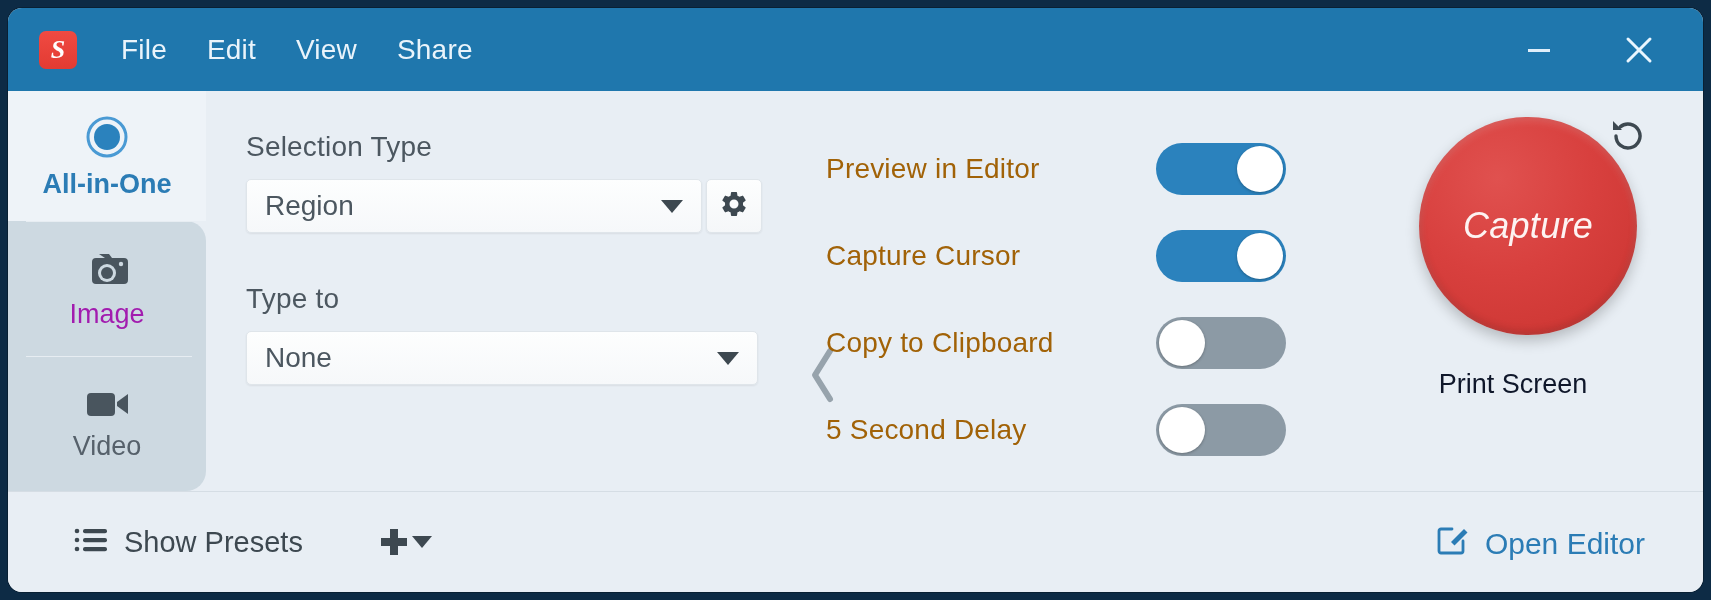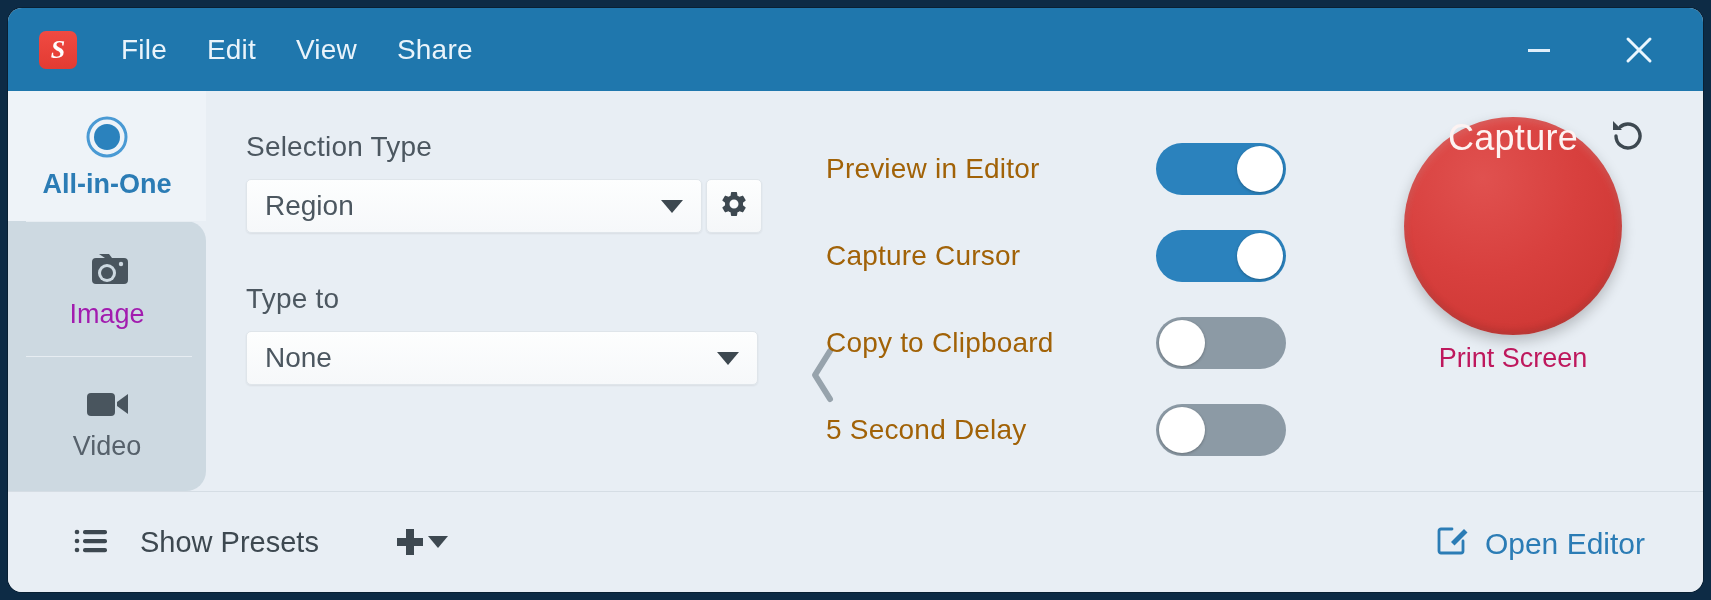--- a/index.html
+++ b/index.html
@@ -220,60 +220,60 @@
   .switch.on .knob { right: 3px; }
   .switch.off .knob { left: 3px; }
 
   
   .capture-col {
     flex: 1;
     position: relative;
   }
   .capture-btn {
     position: absolute;
-    left: 38px; top: 26px;
+    left: 53px; top: 26px;
     width: 218px; height: 218px;
     border-radius: 50%;
     background: radial-gradient(circle at 36% 28%, #e0514f 0%, #d8403e 45%, #c9332f 100%);
     box-shadow: 0 6px 14px rgba(0,0,0,0.22), inset 0 -3px 8px rgba(0,0,0,0.16), inset 0 3px 8px rgba(255,255,255,0.18);
-    display: flex; justify-content: center;
+    display: flex; align-items: center; justify-content: center; font-style: italic;
   }
   .capture-btn .ctxt {
     color: #fdf3f2;
     font-size: 36px;
     letter-spacing: .3px;
   }
   .print-screen {
     position: absolute;
-    left: 0; top: 252px;
+    left: 0; top: 278px;
     width: 294px;
     text-align: center;
     font-size: 27px;
-    color: #be185d;
+    color: #0f172a;
   }
   .reset-btn {
     position: absolute;
     right: 50px; top: 22px;
     width: 50px; height: 50px;
     display: flex; align-items: center; justify-content: center;
   }
 
   
   .footer {
     position: relative;
     height: 101px;
     background: #e8eef4;
     border-top: 1px solid #d5dde4;
     display: flex;
     align-items: center;
   }
   .presets {
-    display: flex; align-items: flex-end;
+    display: flex; align-items: flex-start;
     margin-left: 66px;
-    gap: 32px;
+    gap: 16px;
   }
   .presets .ptxt {
     font-size: 29px;
     color: #3d4850;
   }
   .add-preset {
     display: flex; align-items: center;
     margin-left: 78px;
     gap: 5px;
   }

